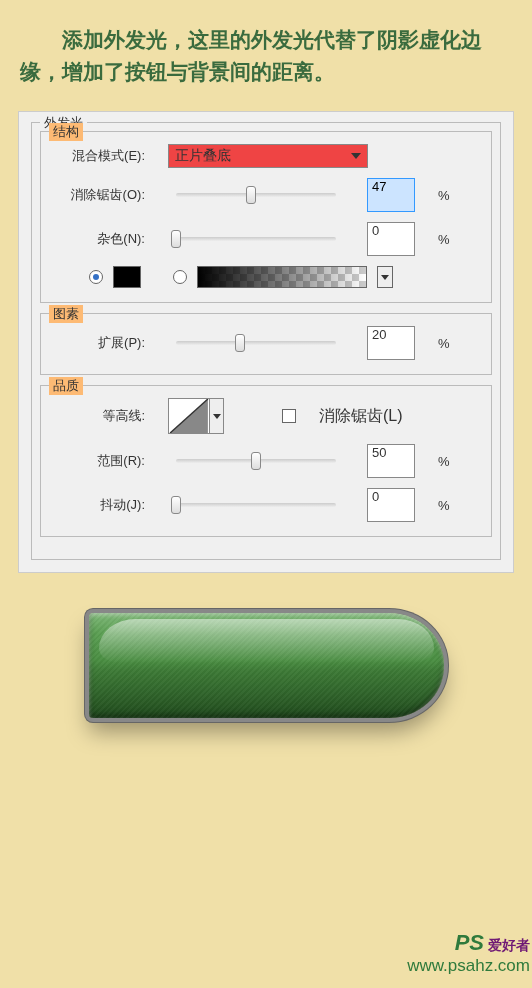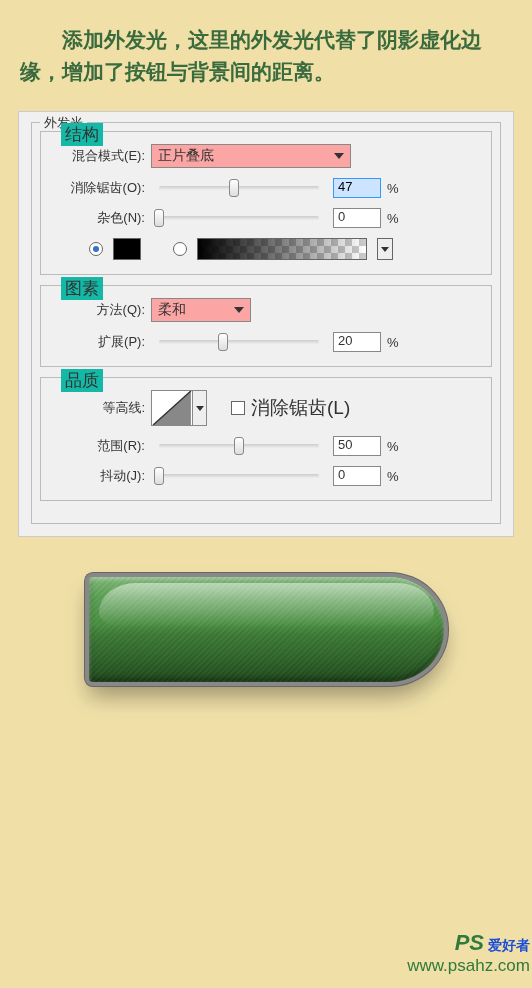--- a/index.html
+++ b/index.html
@@ -28,55 +28,55 @@
     }
     .fieldset {
       border: 1px solid #bbb;
       margin-bottom: 10px;
       padding: 12px 12px 14px 12px;
       position: relative;
     }
     .fieldset-label {
       position: absolute;
       top: -9px;
-      left: 20px;
-      background: #14b8a6;
+      left: 8px;
+      background: #fdba74;
       padding: 0 4px;
-      font-size: 17px;
+      font-size: 13px;
     }
     .outer-fieldset {
       border: 1px solid #bbb;
       padding: 8px 8px 12px 8px;
       position: relative;
     }
     .outer-label {
       position: absolute;
       top: -9px;
       left: 8px;
       background: #f0f0f0;
       padding: 0 4px;
       font-size: 13px;
     }
     .row {
       display: flex;
       align-items: center;
       margin-bottom: 10px;
-      gap: 6px;
+      gap: 23px;
     }
     .row:last-child { margin-bottom: 0; }
     .label {
       width: 92px;
       text-align: right;
       font-size: 13px;
     }
     .combobox {
       display: flex;
       align-items: center;
       border: 1px solid #888;
-      background: #fca5a5;
+      background: #ef4444;
       height: 24px;
       padding: 0 6px;
       cursor: pointer;
       position: relative;
       min-width: 100px;
     }
     .combobox.wide { width: 200px; }
     .combobox.med { width: 80px; }
     .dropdown-arrow {
       margin-left: auto;
@@ -99,21 +99,21 @@
       top: -7px;
       width: 10px;
       height: 18px;
       background: linear-gradient(#fff, #ddd);
       border: 1px solid #888;
       border-radius: 3px;
       transform: translateX(-50%);
     }
     .number-input {
       width: 48px;
-      height: 20px;
+      height: 34px;
       border: 1px solid #888;
       background: #fff;
       text-align: left;
       padding: 0 4px;
       font-size: 13px;
     }
     .number-input.highlighted {
       background: #cce4ff;
       border: 1px solid #3399ff;
       color: #000;
@@ -203,21 +203,21 @@
       border-right: 4px solid transparent;
       border-top: 5px solid #333;
     }
     .checkbox {
       width: 14px; height: 14px;
       border: 1px solid #666;
       background: #fff;
       cursor: pointer;
     }
     .checkbox-label {
-      font-size: 19px;
+      font-size: 16px;
       cursor: pointer;
     }
     .button-demo {
       margin: 40px auto 0;
       width: 355px;
       height: 105px;
       position: relative;
     }
     .button-shape {
       position: absolute;
@@ -270,21 +270,21 @@
       gap: 4px;
     }
     .wm-ps {
       font-size: 22px;
       font-weight: bold;
       font-style: italic;
       color: #2f7a3c;
     }
     .wm-cn {
       font-size: 14px;
-      color: #1d4ed8;
+      color: #701a75;
       font-weight: bold;
     }
     .wm-url {
       font-size: 17px;
       color: #2f7a3c;
     }
   </style>
 </head>
 <body>
 
@@ -329,27 +329,20 @@
         <div style="width:12px"></div>
         <div class="radio"></div>
         <div class="gradient-swatch"></div>
         <div class="gradient-dropdown"></div>
       </div>
     </div>
 
     <div class="fieldset">
       <div class="fieldset-label">图素</div>
 
-      <div class="row">
-        <div class="label">方法(Q):</div>
-        <div class="combobox med">
-          <span>柔和</span>
-          <span class="dropdown-arrow"></span>
-        </div>
-      </div>
 
       <div class="row">
         <div class="label">扩展(P):</div>
         <div class="slider-track">
           <div class="slider-thumb" style="left:40%"></div>
         </div>
         <div class="number-input">20</div>
         <div class="unit">%</div>
       </div>
 

